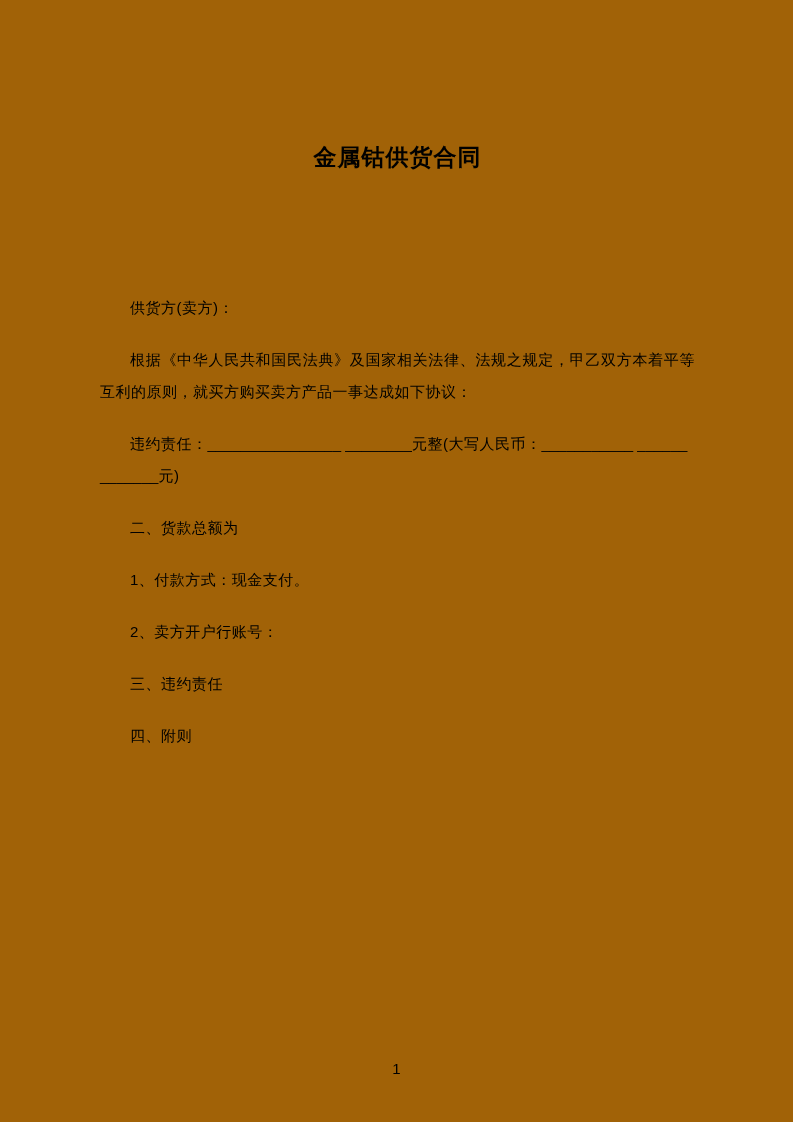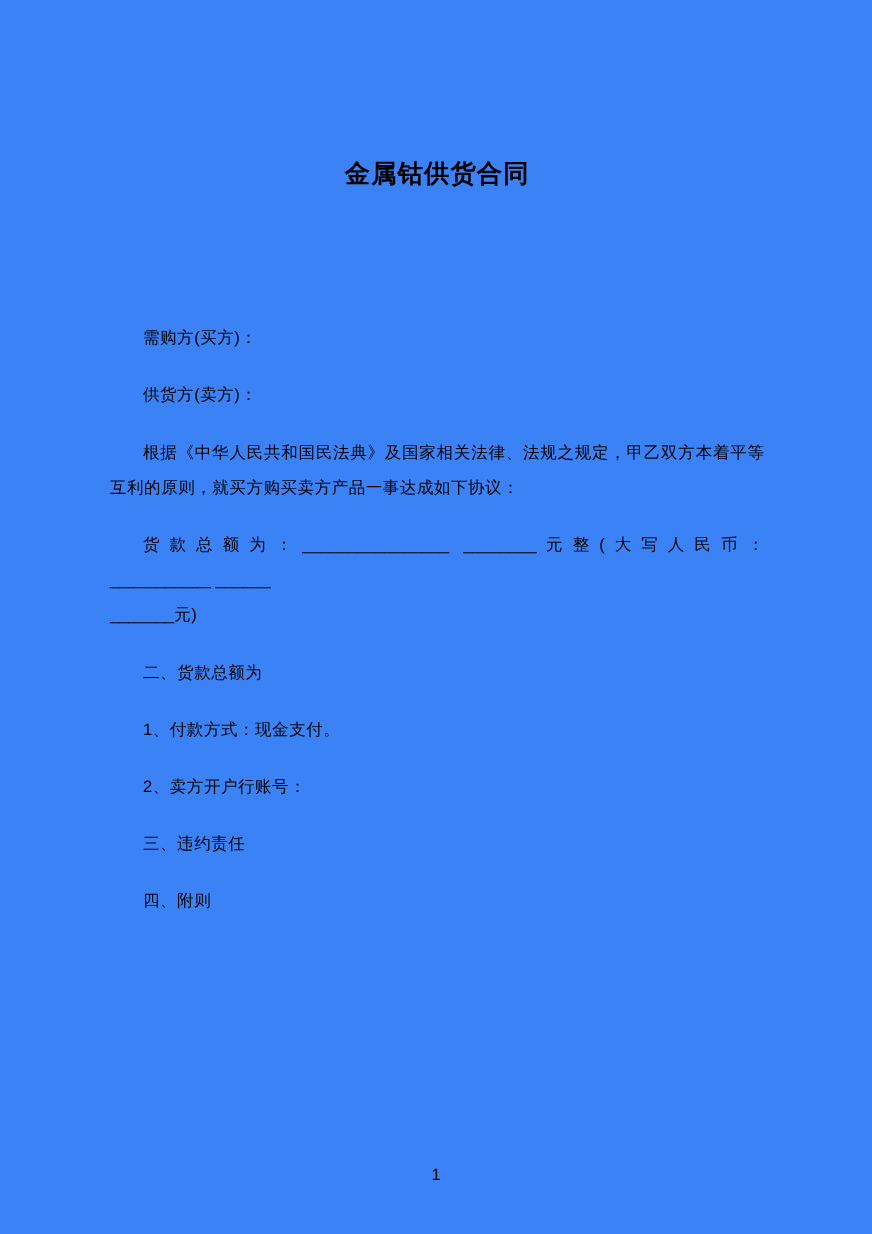--- a/index.html
+++ b/index.html
@@ -4,21 +4,21 @@
 <style>
   html, body {
     margin: 0;
     padding: 0;
     background: #e8e8e8;
   }
   .page {
     width: 793px;
     height: 1122px;
     margin: 0 auto;
-    background: #3b82f6;
+    background: #a16207;
     position: relative;
     overflow: hidden;
     font-family: "Liberation Sans", sans-serif;
     color: #000000;
     box-sizing: border-box;
   }
   .content {
     padding: 142px 98px 0 100px;
   }
   .doc-title {
@@ -58,28 +58,27 @@
   }
 </style>
 </head>
 <body>
 
 <div class="page">
   <div class="content">
 
     <h1 class="doc-title">金属钴供货合同</h1>
 
-    <p class="para">需购方(买方)：</p>
 
     <p class="para">供货方(卖方)：</p>
 
     <p class="para">根据《中华人民共和国民法典》及国家相关法律、法规之规定，甲乙双方本着平等互利的原则，就买方购买卖方产品一事达成如下协议：</p>
 
 
-    <p class="para amount-para"><span>货款总额为：</span><span class="blank">________________ ________</span><span>元整(大写人民币：</span><span class="blank">___________ ______</span><br><span class="blank">_______</span><span>元)</span></p>
+    <p class="para amount-para"><span>违约责任：</span><span class="blank">________________ ________</span><span>元整(大写人民币：</span><span class="blank">___________ ______</span><br><span class="blank">_______</span><span>元)</span></p>
 
     <p class="para">二、货款总额为</p>
 
     <p class="para">1、付款方式：现金支付。</p>
 
     <p class="para">2、卖方开户行账号：</p>
 
 
     <p class="para">三、违约责任</p>
 

